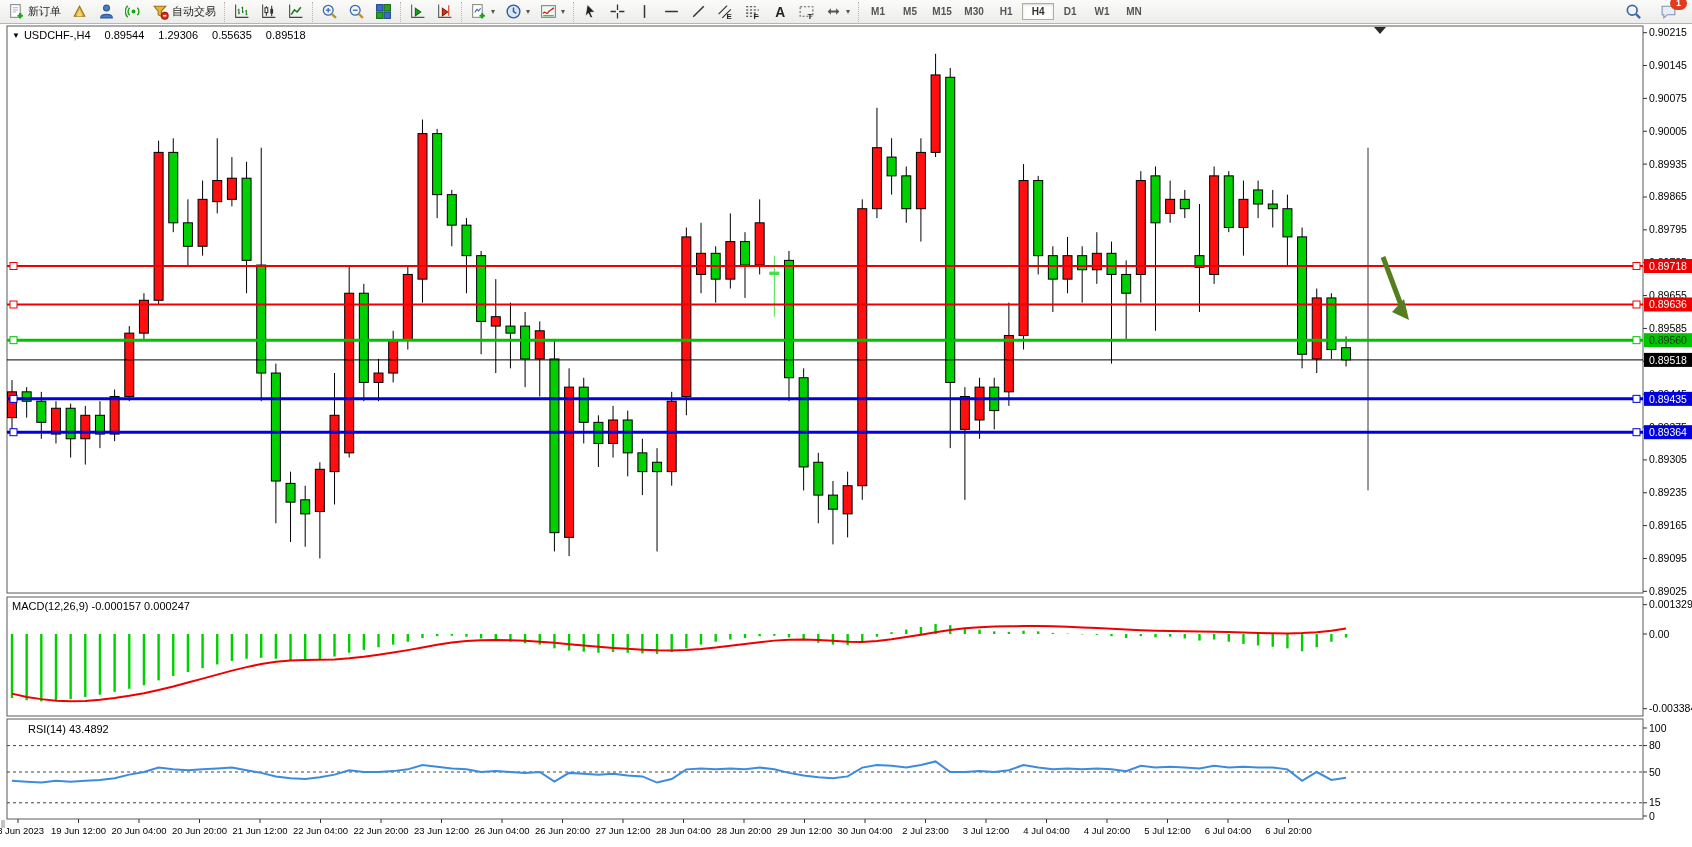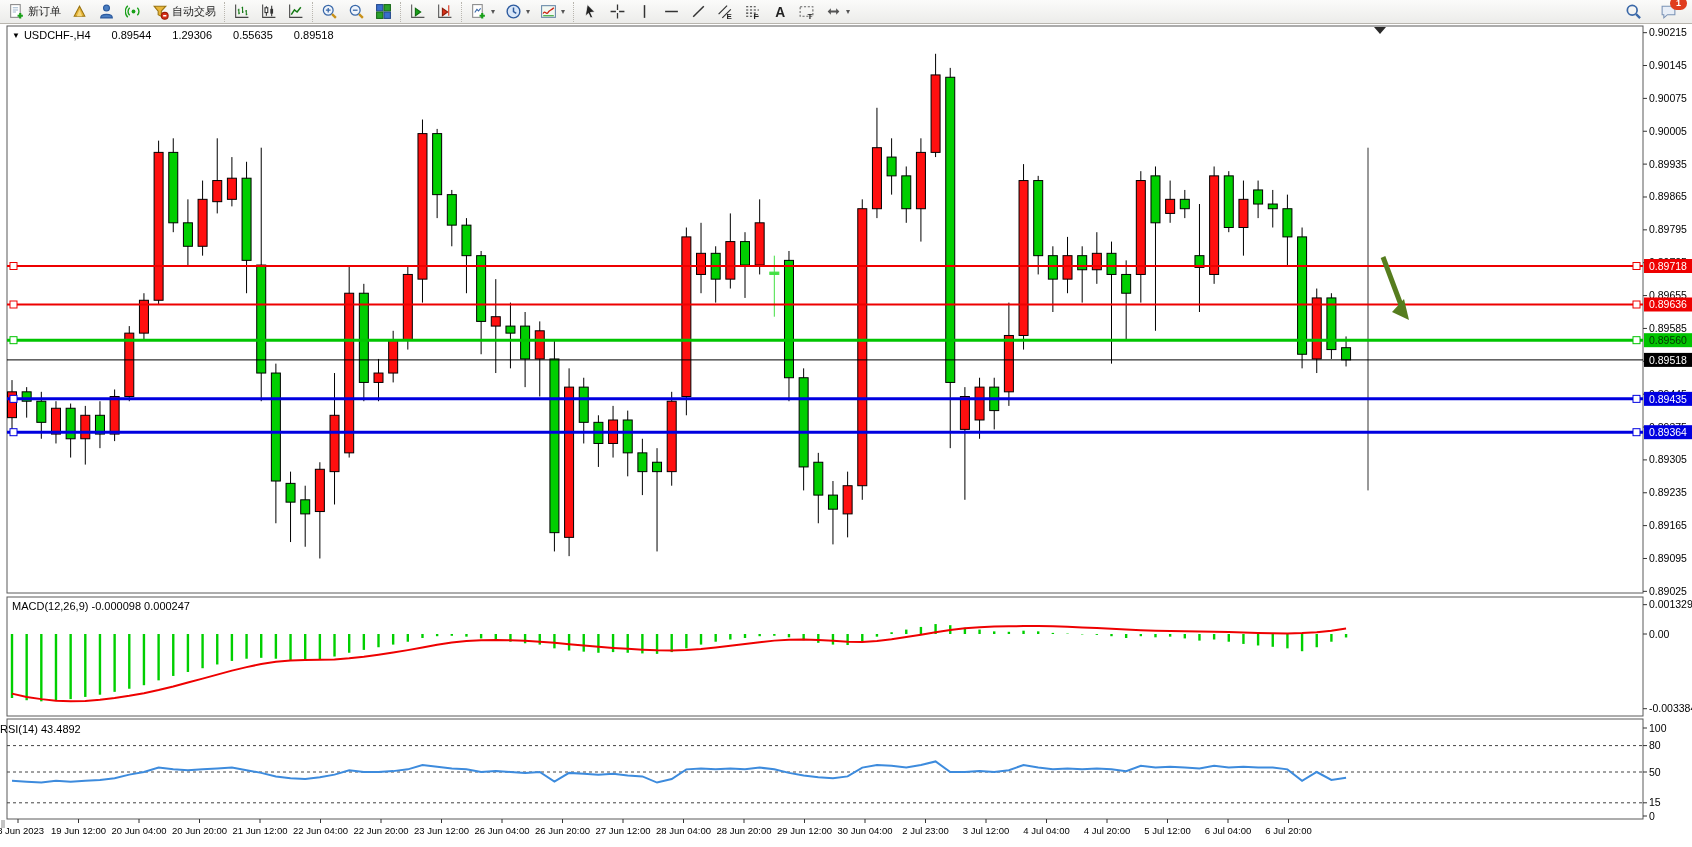--- a/index.html
+++ b/index.html
@@ -23,23 +23,23 @@
   .badge{position:absolute;top:-4px;right:-6px;background:#e03c1e;color:#fff;
     border-radius:8px;min-width:13px;height:13px;line-height:13px;text-align:center;
     font-size:9px;font-weight:bold;padding:0 2px;}
   .chat-wrap{position:relative;}
   
   #chart-area{position:absolute;left:0;top:24px;width:1692px;height:823px;background:#fff;}
   #chart-svg{position:absolute;left:0;top:0;}
   .overlay-label{position:absolute;font-size:11px;color:#000;white-space:nowrap;z-index:3;}
   #symbol-bar{left:12px;top:5px;}
   #macd-line-label{left:12px;top:576px;}
-  #rsi-line-label{left:0;top:699px;}
+  #rsi-line-label{left:28px;top:699px;}
   .tri{font-size:8px;vertical-align:1px;margin-right:4px;}
-  .sp{margin-left:21px;}
+  .sp{margin-left:14px;}
 </style>
 </head>
 <body>
 
 <div id="toolbar">
     <div class="tb-group">
       <div class="tb-btn">
         <svg width="17" height="17" viewBox="0 0 16 16">
           <rect x="2.5" y="1.5" width="9" height="12" fill="#fff" stroke="#8a8a8a"></rect>
           <path d="M4.5 4.5h5M4.5 6.5h5M4.5 8.5h3" stroke="#9fb6cc" fill="none"></path>
@@ -209,20 +209,31 @@
           <rect x="2" y="3.5" width="12" height="9" fill="none" stroke="#666" stroke-dasharray="2,1.6"></rect>
           <text x="9" y="15" font-size="7.5" font-weight="bold" fill="#222" font-family="Liberation Sans,sans-serif">T</text>
         </svg>
       </div>
       <div class="tb-btn">
         <svg width="17" height="17" viewBox="0 0 16 16">
           <path d="M2.5 8l3-3v2h5V5l3 3-3 3V9h-5v2Z" fill="#555"></path>
         </svg>
         <span class="dd">▾</span>
       </div>
+    </div>
+    <div class="tb-group">
+      <div class="tf-btn">M1</div>
+      <div class="tf-btn">M5</div>
+      <div class="tf-btn">M15</div>
+      <div class="tf-btn">M30</div>
+      <div class="tf-btn">H1</div>
+      <div class="tf-btn active">H4</div>
+      <div class="tf-btn">D1</div>
+      <div class="tf-btn">W1</div>
+      <div class="tf-btn">MN</div>
     </div>
     <div id="tb-right">
       <div class="tb-btn">
         <svg width="17" height="17" viewBox="0 0 16 16">
           <circle cx="6.8" cy="6.8" r="4.6" fill="none" stroke="#3a68a8" stroke-width="1.6"></circle>
           <path d="M10.4 10.4 L14.2 14.2" stroke="#3a68a8" stroke-width="2.2"></path>
         </svg>
       </div>
       <div class="tb-btn chat-wrap">
         <svg width="17" height="17" viewBox="0 0 16 16">
@@ -661,20 +672,20 @@
       <line x1="2" y1="796" x2="2" y2="804" stroke="#888"></line>
       <line x1="4" y1="796" x2="4" y2="804" stroke="#888"></line>
     </svg>
 
   <div id="symbol-bar" class="overlay-label">
     <span class="tri">▼</span><span>USDCHF-,H4</span><span class="sp">0.89544</span><span class="sp">1.29306</span><span class="sp">0.55635</span><span class="sp">0.89518</span>
   </div>
 
   <div id="macd-line-label" class="overlay-label">
     <span>MACD(12,26,9)</span>
-    <span>-0.000098 0.000247</span>
+    <span>-0.000157 0.000247</span>
   </div>
 
   <div id="rsi-line-label" class="overlay-label">
     <span>RSI(14)</span>
     <span>43.4892</span>
   </div>
 </div>
 
 </body></html>

